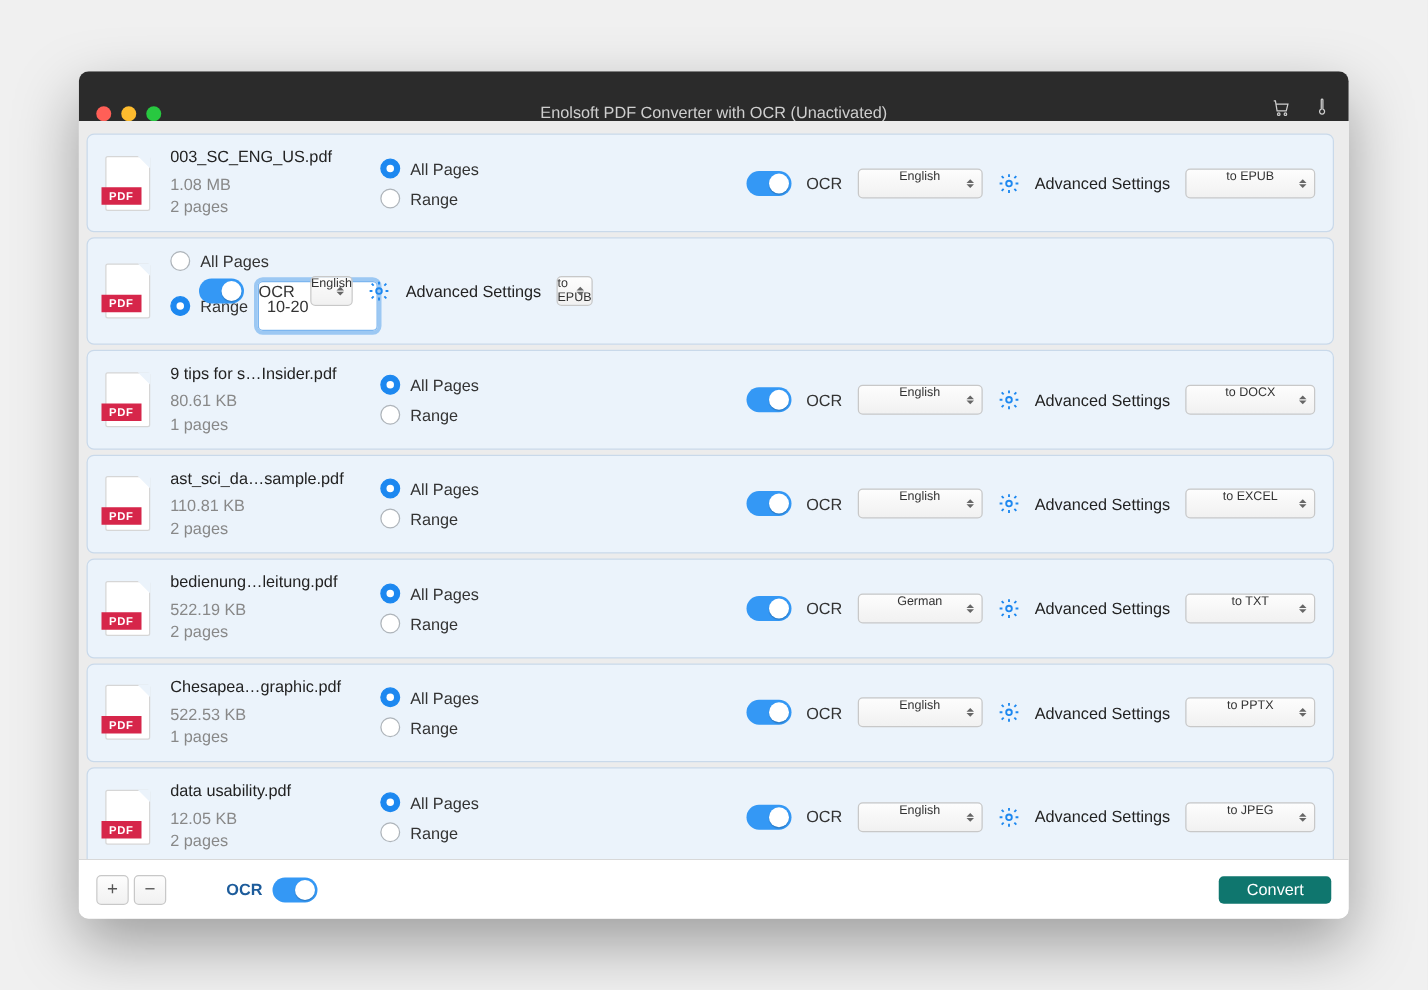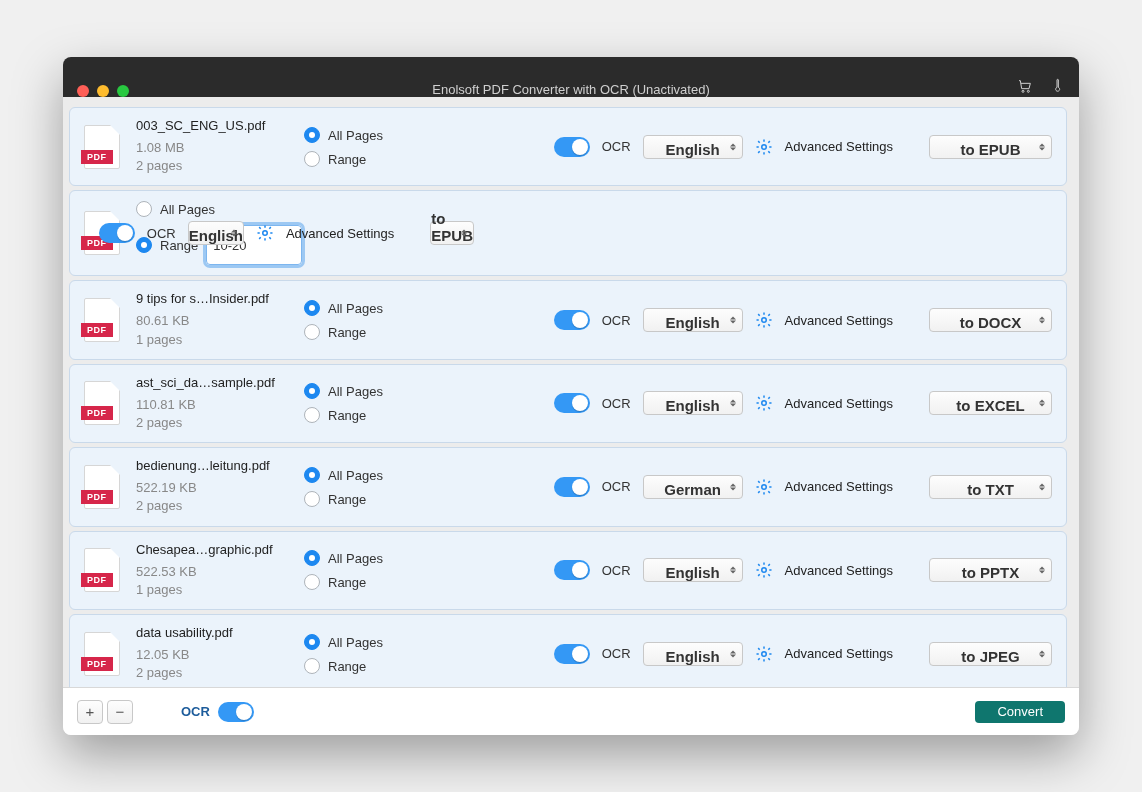--- a/index.html
+++ b/index.html
@@ -91,24 +91,24 @@
 
   .controls { display: flex; align-items: center; gap: 12px; justify-content: flex-end; }
   .toggle { width: 36px; height: 20px; border-radius: 20px; background: #3498f5; position: relative; cursor: pointer; flex-shrink: 0; }
   .toggle::after { content: ""; position: absolute; right: 2px; top: 2px; width: 16px; height: 16px; background: #fff; border-radius: 50%; box-shadow: 0 1px 1px rgba(0,0,0,0.2); }
   .ocr-label { color: #333; font-size: 13px; }
 
   .select {
     position: relative; width: 100px; height: 24px;
     background: linear-gradient(#fdfdfd, #f1f1f1);
     border: 1px solid #c8c8c8; border-radius: 4px;
-    display: flex; align-items: flex-end; justify-content: center;
-    font-size: 15px; color: #333; cursor: pointer; font-weight: bold;
-  }
-  .select.wide { width: 123px; margin-left: 24px; }
+    display: flex; align-items: flex-start; justify-content: center;
+    font-size: 10px; color: #333; cursor: pointer;
+  }
+  .select.wide { width: 104px; }
   .select .caret {
     position: absolute; right: 6px; top: 50%; transform: translateY(-50%);
     display: flex; flex-direction: column; gap: 1px;
   }
   .select .caret::before, .select .caret::after {
     content: ""; width: 0; height: 0; border-left: 3px solid transparent; border-right: 3px solid transparent;
   }
   .select .caret::before { border-bottom: 3px solid #666; }
   .select .caret::after  { border-top: 3px solid #666; }
 

